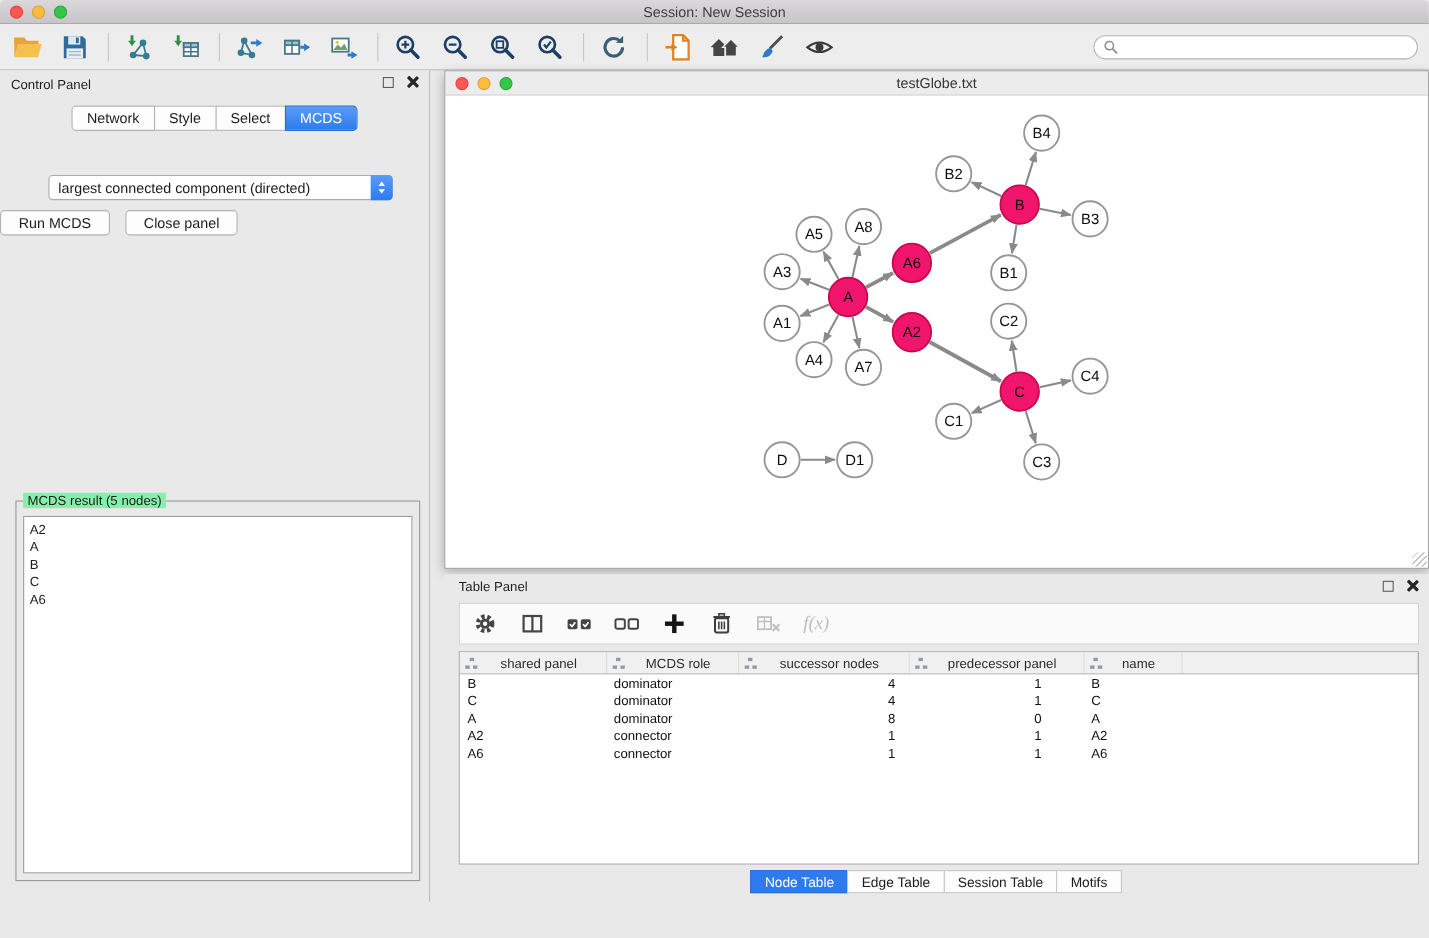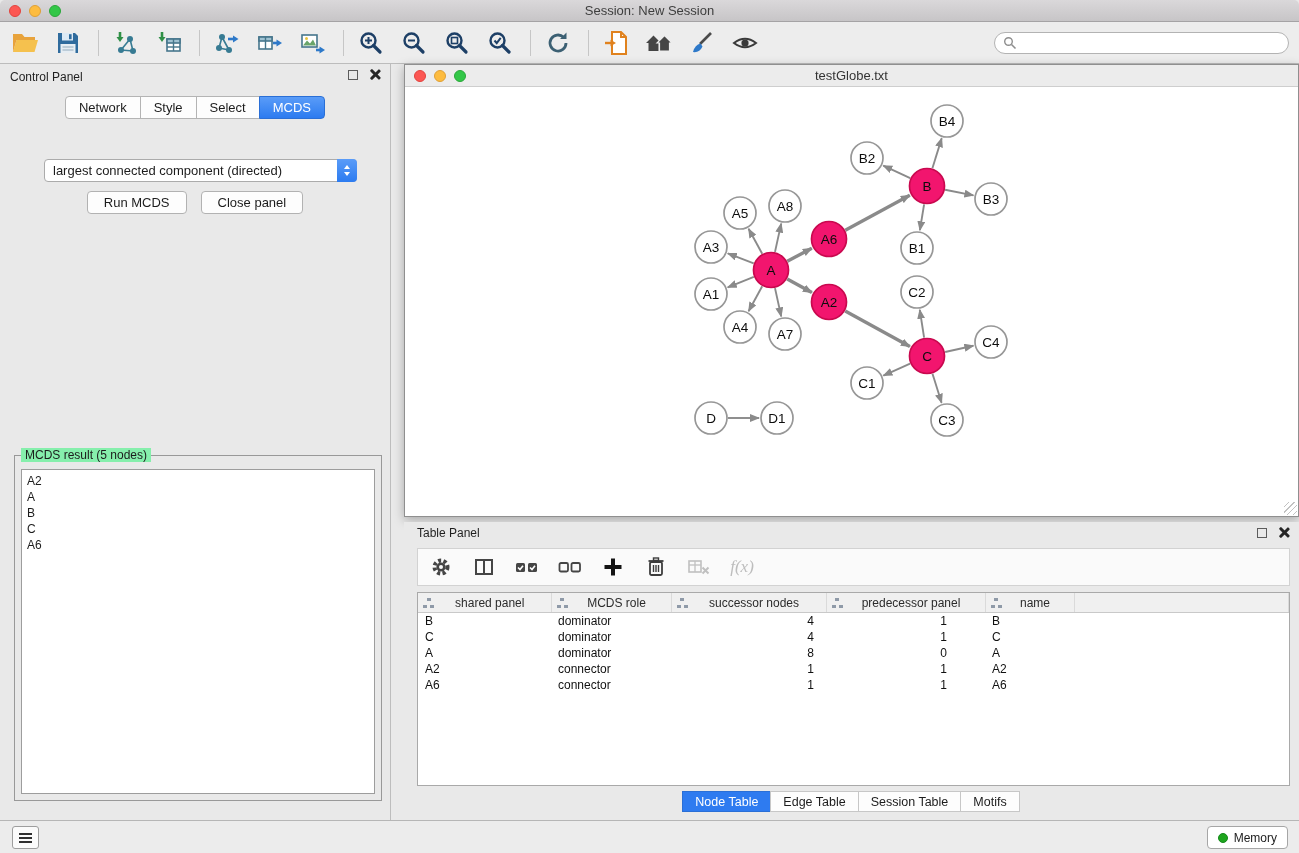--- a/index.html
+++ b/index.html
@@ -44,21 +44,21 @@
   .seg.last { border-radius:0 4px 4px 0; }
   .seg.active { background:linear-gradient(#5a9cf8,#2c7bf0); border-color:#2a6fd6; color:#fff; }
   .opt-label { position:absolute; top:78px; left:0; right:0; text-align:center; font-size:13px; }
   .combo { position:absolute; top:95px; left:44px; width:313px; height:23px; background:#fff; border:1px solid #ababab;
     border-radius:4px; display:flex; align-items:center; padding-left:8px; font-size:13px; }
   .combo .stepper { position:absolute; right:-1px; top:-1px; width:20px; height:23px;
     background:linear-gradient(#5a9cf8,#2c7bf0); border-radius:0 4px 4px 0; display:flex; flex-direction:column;
     align-items:center; justify-content:center; }
   .stepper .up { width:0; height:0; border-left:3.5px solid transparent; border-right:3.5px solid transparent; border-bottom:4.5px solid #fff; margin-bottom:2.5px; }
   .stepper .dn { width:0; height:0; border-left:3.5px solid transparent; border-right:3.5px solid transparent; border-top:4.5px solid #fff; }
-  .cp-buttons { position:absolute; top:127px; left:0; right:0; display:flex; justify-content:center; gap:14px; }
+  .cp-buttons { position:absolute; top:127px; left:0; right:0; display:flex; justify-content:flex-start; gap:14px; }
   .btn { height:23px; padding:0 16px; background:#fdfdfd; border:1px solid #b2b2b2; border-radius:4px; font-size:13px;
     color:#1c1c1c; font-family:"Liberation Sans",sans-serif; }
   .result-box { position:absolute; left:14px; top:391px; width:368px; height:346px; border:1px solid #999; }
   .result-title { position:absolute; top:-8px; left:6px; background:#86efac; padding:0 4px; font-size:12px; }
   .result-list { position:absolute; left:6px; right:6px; top:13px; bottom:6px; background:#fff; border:1px solid #9d9d9d;
     padding:3px 5px; font-size:12px; line-height:16px; overflow:hidden; }
 
   
   .net-window { position:absolute; left:404px; top:64px; width:895px; height:453px; background:#fff;
     border:1px solid #8f8f8f; box-shadow:0 3px 10px rgba(0,0,0,.28); }
@@ -571,23 +571,14 @@
     </div>
 
     <div class="tp-tabs">
       <button class="tab active">Node Table</button>
       <button class="tab">Edge Table</button>
       <button class="tab">Session Table</button>
       <button class="tab">Motifs</button>
     </div>
   </div>
 
-  <div class="statusbar">
-    <div class="sb-left-btn">
-      <span class="list-icon"></span>
-    </div>
-    <div class="memory-btn">
-      <span class="memory-dot"></span>
-      <span>Memory</span>
-    </div>
-  </div>
 
 </div>
 
 </body></html>

